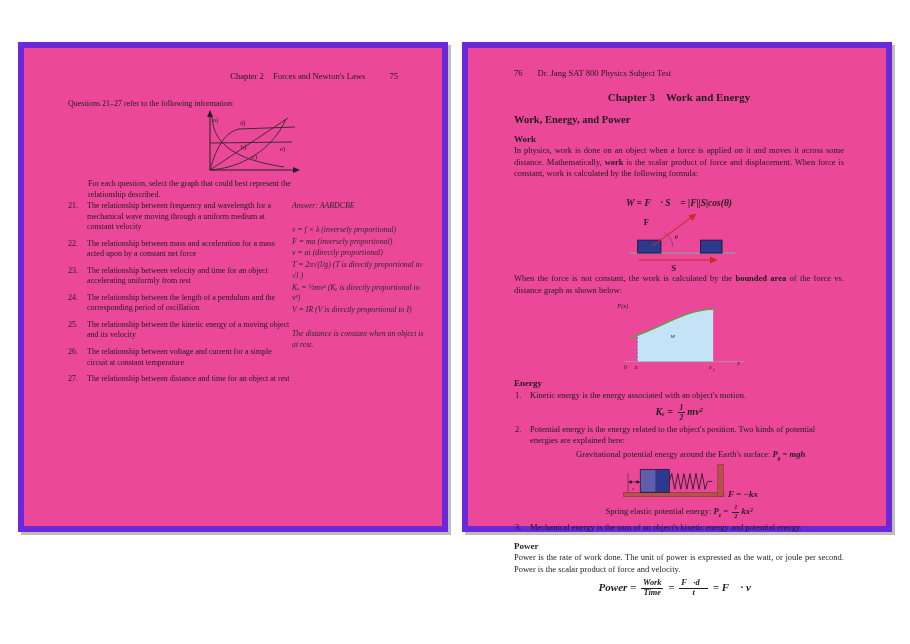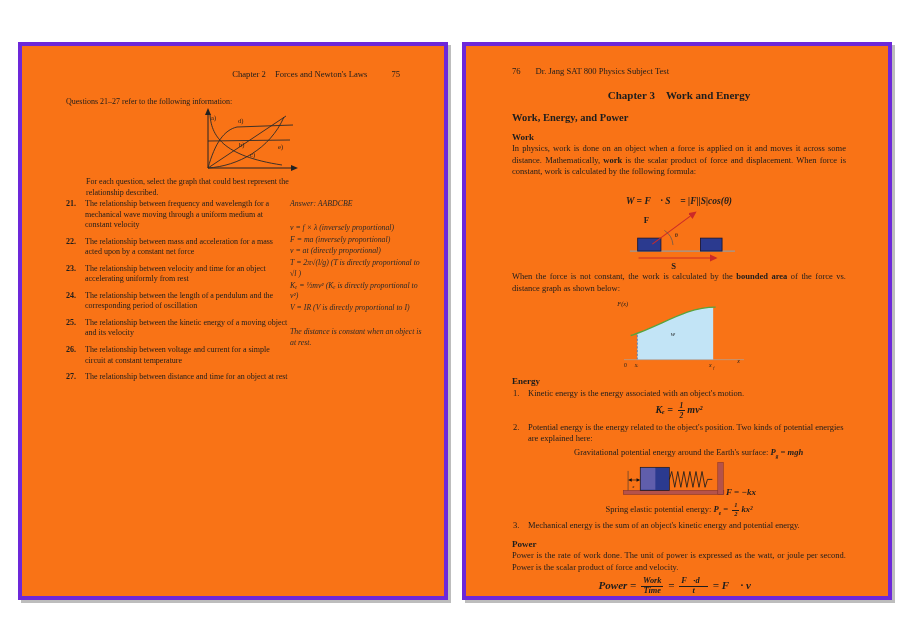--- a/index.html
+++ b/index.html
@@ -2,38 +2,38 @@
 <html><head>
 <meta charset="utf-8">
 <style>
   * { box-sizing: border-box; margin: 0; padding: 0; }
   body {
     width: 910px; height: 644px; position: relative;
     background: #ffffff; color: #1d1d1d;
     font-family: "Liberation Serif", "DejaVu Serif", serif;
   }
   .page {
-    position: absolute; top: 42px; width: 430px; height: 558px;
-    background: #f97316; border: 4px solid #6d28d9;
+    position: absolute; top: 42px; width: 430px; height: 490px;
+    background: #ec4899; border: 6px solid #6d28d9;
     box-shadow: 3px 3px 0 #bdbdbd;
   }
   #left-page { left: 18px; }
   #right-page { left: 462px; }
 
   
   .lp-header { position: absolute; top: 23px; right: 44px; font-size: 8.6px; white-space: nowrap; }
   .lp-header .chap { margin-right: 9px; }
   .lp-header .pnum { margin-left: 24px; }
   .lp-intro { position: absolute; left: 44px; top: 51px; font-size: 8px; }
   .lp-graph { position: absolute; left: 172px; top: 61px; }
   .lp-instruction { position: absolute; left: 64px; top: 131px; width: 238px; font-size: 8px; line-height: 1.35; }
   .lp-main { position: absolute; left: 44px; top: 153px; right: 8px; display: flex; align-items: flex-start; }
   .questions { width: 224px; font-size: 8px; }
   .q { display: flex; margin-bottom: 6px; line-height: 1.32; }
-  .q .n { width: 19px; flex: none; font-weight: bold; }
+  .q .n { width: 19px; flex: none; }
   .q .t { flex: 1; }
   .answers { width: 134px; font-style: italic; font-size: 7.8px; line-height: 1.38; color: #2a2a2a; }
   .ans-head { margin-bottom: 13px; }
   .ans-note { margin-bottom: 1px; }
   .ans-foot { margin-top: 13px; }
 
   
   .rp { padding: 20px 42px 0 46px; height: 100%; }
   .rp-header { font-size: 8.6px; }
   .rp-header .pnum { margin-right: 15px; }

